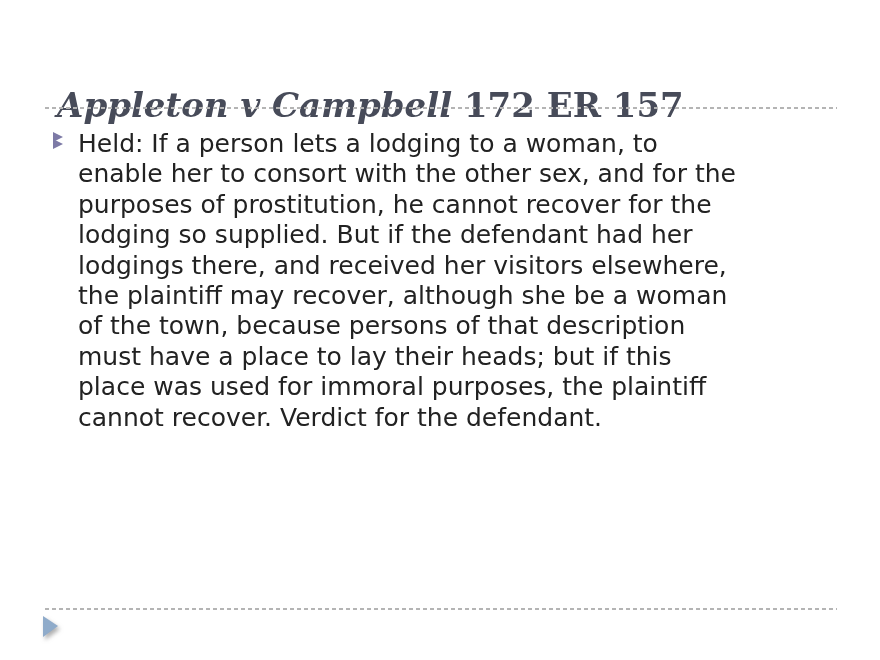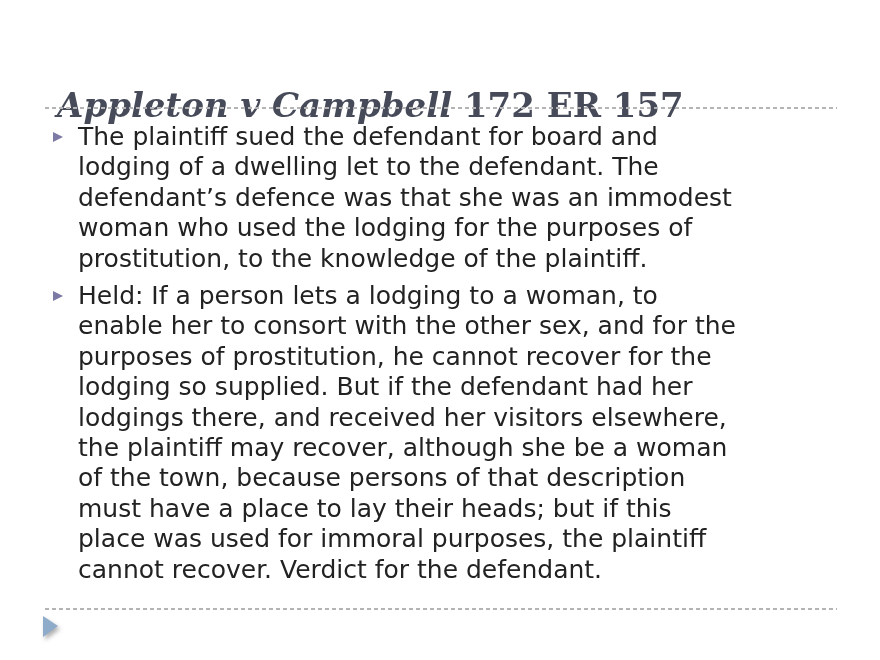--- a/index.html
+++ b/index.html
@@ -94,25 +94,20 @@
 
 <div class="slide" style="--title: #474b59; --body: #222222; --bullet-marker: #7d7aa6; --divider: #b4b4b4; --footer-triangle: #8fabca;">
 
   <h1 class="title-block"><span class="title-case-name">Appleton v Campbell</span> <span class="title-citation">172 ER 157</span></h1>
 
   <div class="dotted-divider title-divider"></div>
 
   <ul class="bullet-list">
     <li class="bullet-item">
       <span class="triangle-bullet"></span>
-      <span class="bullet-text">The plaintiff sued the defendant for board and
-lodging of a dwelling let to the defendant. The
-defendant’s defence was that she was an immodest
-woman who used the lodging for the purposes of
-prostitution, to the knowledge of the plaintiff.</span>
     </li>
     <li class="bullet-item">
       <span class="triangle-bullet"></span>
       <span class="bullet-text">Held: If a person lets a lodging to a woman, to
 enable her to consort with the other sex, and for the
 purposes of prostitution, he cannot recover for the
 lodging so supplied. But if the defendant had her
 lodgings there, and received her visitors elsewhere,
 the plaintiff may recover, although she be a woman
 of the town, because persons of that description

